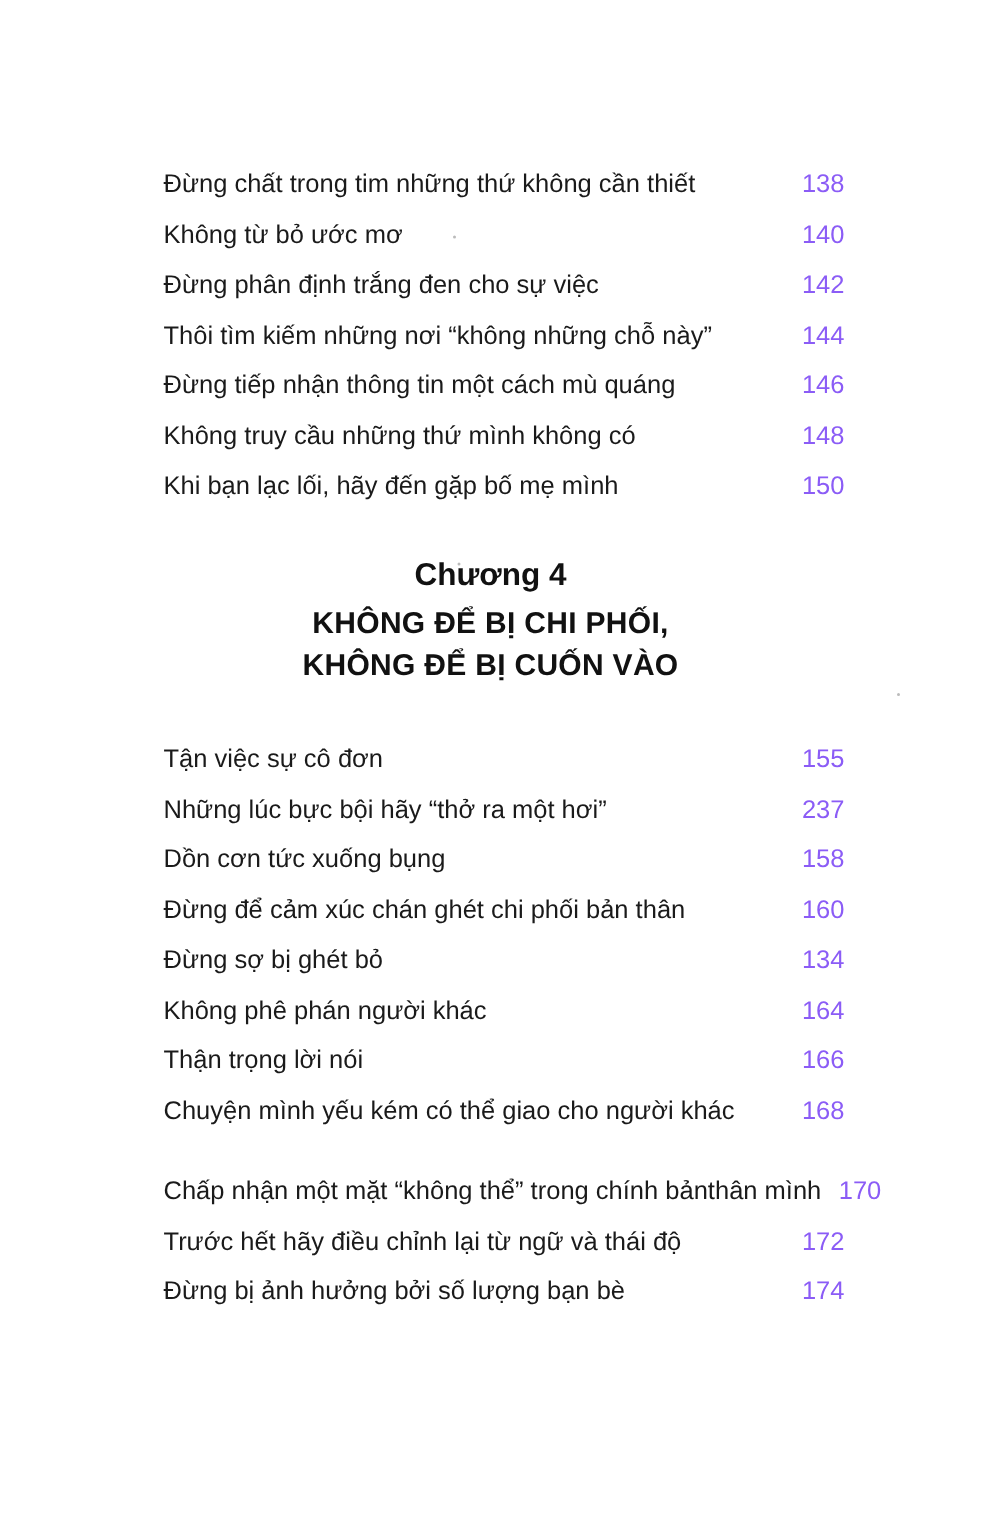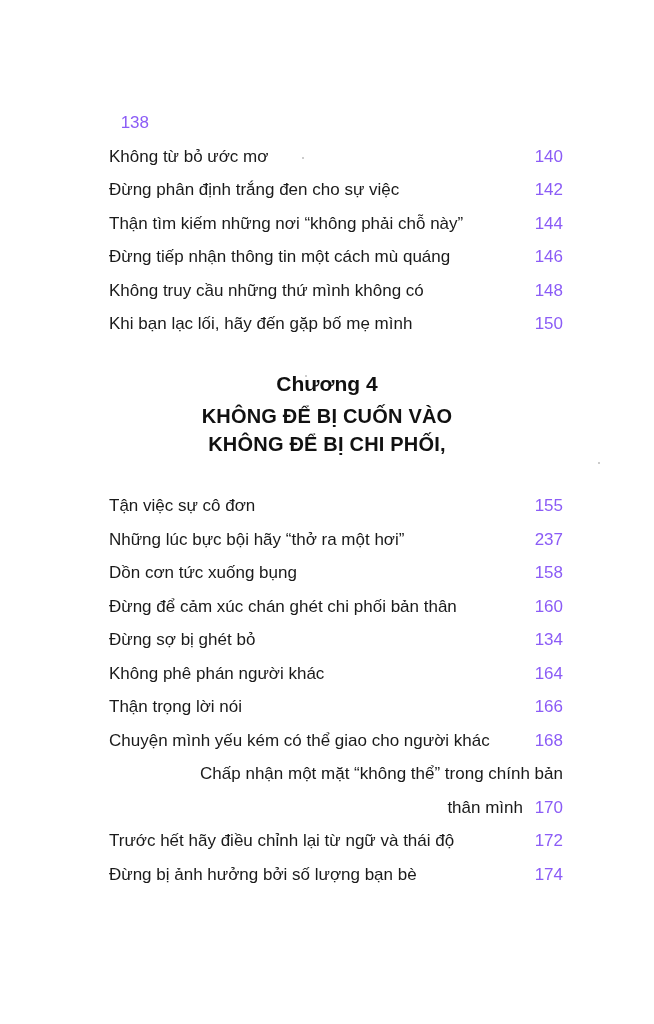--- a/index.html
+++ b/index.html
@@ -11,21 +11,21 @@
       position: relative;
       overflow: hidden;
     }
     .page { position: absolute; left: 0; top: 0; width: 654px; height: 1024px; }
     .toc-list { position: absolute; left: 109px; width: 454px; }
     .toc-row {
       display: flex; justify-content: space-between; align-items: baseline;
       font-size: 17px; line-height: 33.5px; height: 33.5px;
       white-space: nowrap;
     }
-    .toc-row.multi { height: auto; flex-direction: column; align-items: flex-end; }
+    .toc-row.multi { height: auto; flex-direction: row; align-items: flex-end; margin-top: 20px; }
     .toc-row.multi .line { display: flex; justify-content: space-between; height: 33.5px; line-height: 33.5px; }
     .toc-title { color: #1a1a1a; }
     .toc-page { color: #8b5cf6; text-align: right; min-width: 40px; }
     #list-1 { top: 106px; }
     #list-2 { top: 489px; }
     .chapter {
       position: absolute; left: 0; width: 654px; text-align: center;
       font-weight: bold; color: #111;
     }
     .chapter-label { top: 370px; font-size: 21px; line-height: 28px; }
@@ -33,52 +33,53 @@
     .chapter-title div { letter-spacing: 0.2px; }
     .speck { position: absolute; width: 2px; height: 2px; background: #bbb; border-radius: 1px; }
   </style>
 </head>
 <body>
 
 <div class="page">
 
   <div class="toc-list" id="list-1">
     <div class="toc-row">
+      <span class="toc-title">Đừng chất trong tim những thứ không cần thiết</span>
       <span class="toc-page">138</span>
     </div>
     <div class="toc-row">
       <span class="toc-title">Không từ bỏ ước mơ</span>
       <span class="toc-page">140</span>
     </div>
     <div class="toc-row">
       <span class="toc-title">Đừng phân định trắng đen cho sự việc</span>
       <span class="toc-page">142</span>
     </div>
     <div class="toc-row">
-      <span class="toc-title">Thận tìm kiếm những nơi “không phải chỗ này”</span>
+      <span class="toc-title">Thôi tìm kiếm những nơi “không những chỗ này”</span>
       <span class="toc-page">144</span>
     </div>
     <div class="toc-row">
       <span class="toc-title">Đừng tiếp nhận thông tin một cách mù quáng</span>
       <span class="toc-page">146</span>
     </div>
     <div class="toc-row">
       <span class="toc-title">Không truy cầu những thứ mình không có</span>
       <span class="toc-page">148</span>
     </div>
     <div class="toc-row">
       <span class="toc-title">Khi bạn lạc lối, hãy đến gặp bố mẹ mình</span>
       <span class="toc-page">150</span>
     </div>
   </div>
 
   <div class="chapter chapter-label">Chương 4</div>
   <div class="chapter chapter-title">
+    <div>KHÔNG ĐỂ BỊ CHI PHỐI,</div>
     <div>KHÔNG ĐỂ BỊ CUỐN VÀO</div>
-    <div>KHÔNG ĐỂ BỊ CHI PHỐI,</div>
   </div>
 
   <div class="toc-list" id="list-2">
     <div class="toc-row">
       <span class="toc-title">Tận việc sự cô đơn</span>
       <span class="toc-page">155</span>
     </div>
     <div class="toc-row">
       <span class="toc-title">Những lúc bực bội hãy “thở ra một hơi”</span>
       <span class="toc-page">237</span>

